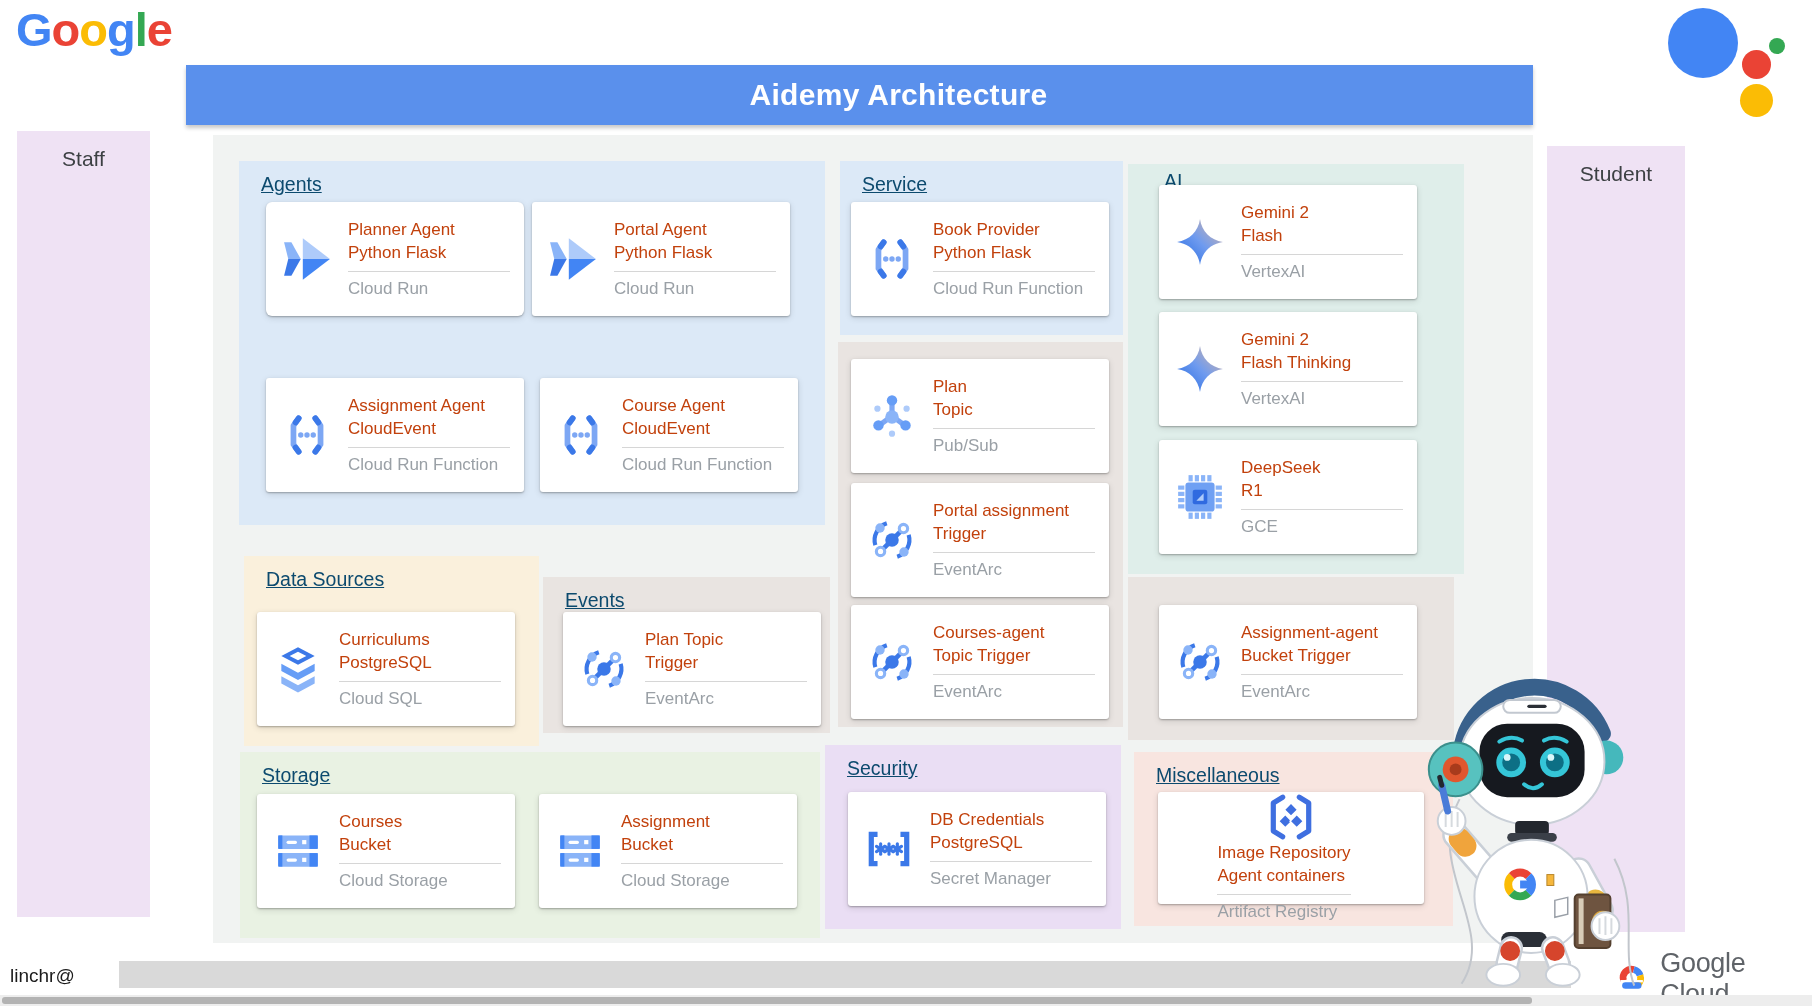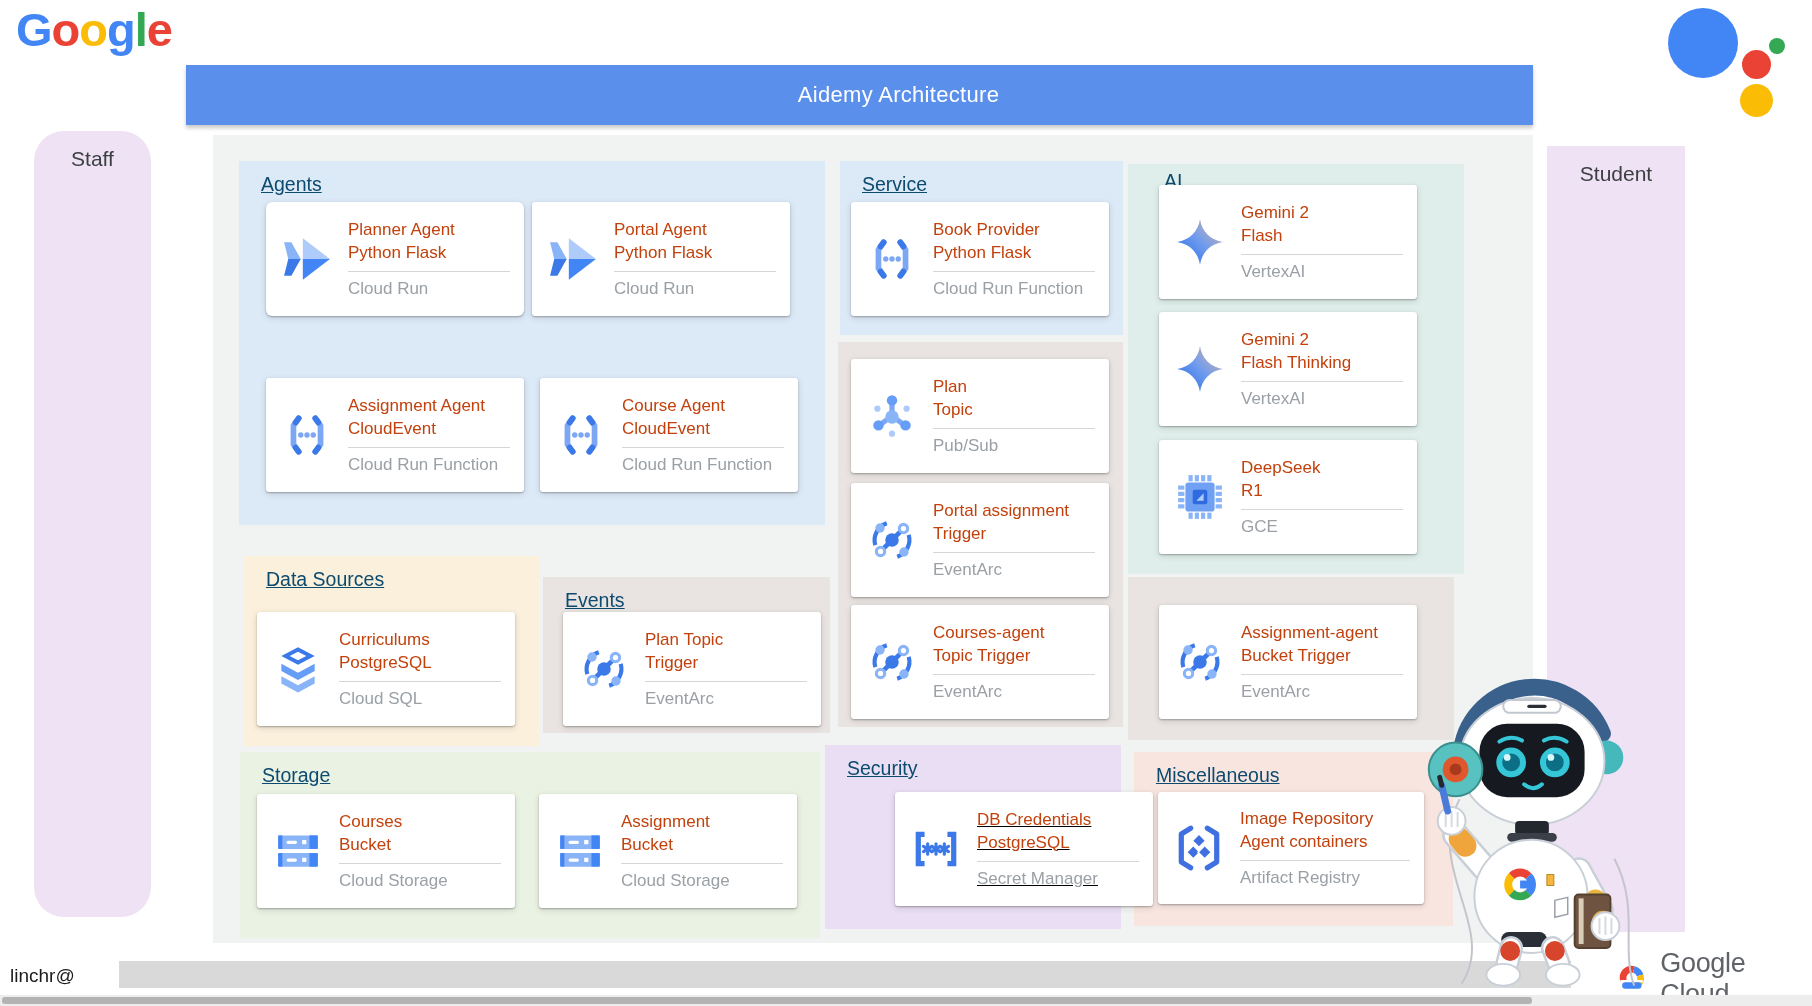--- a/index.html
+++ b/index.html
@@ -5,21 +5,21 @@
   html,body{margin:0;padding:0;background:#fff;}
   body{position:relative;width:1812px;height:1006px;overflow:hidden;
        font-family:"Liberation Sans","DejaVu Sans",sans-serif;-webkit-font-smoothing:antialiased;}
   .abs{position:absolute;}
   
   .gword{left:16px;top:4px;font-size:47px;font-weight:bold;letter-spacing:-1px;line-height:52px;}
   
   .banner{left:186px;top:65px;width:1347px;height:60px;background:#5a90ec;
           display:flex;align-items:center;justify-content:center;
           box-shadow:0 3px 4px rgba(0,0,0,.22);z-index:3;}
-  .banner span{color:#fff;font-size:22px;font-weight:normal;letter-spacing:.3px;margin-left:78px;}
+  .banner span{color:#fff;font-size:30px;font-weight:bold;letter-spacing:.3px;margin-left:78px;}
   
   .dot{border-radius:50%;}
   
   .lane{background:#efe2f4;z-index:1;}
   .lane-label{text-align:center;font-size:21px;color:#3c4043;margin-top:16px;}
   .lane-card{position:absolute;background:#fff;border-radius:2px;
              box-shadow:0 1px 3px rgba(0,0,0,.3),0 2px 6px rgba(0,0,0,.12);
              display:flex;flex-direction:column;align-items:center;justify-content:flex-end;
              padding-bottom:9px;box-sizing:border-box;}
   .lane-card svg{margin-bottom:10px;}
@@ -189,21 +189,21 @@
   <span>Aidemy Architecture</span>
 </div>
 
 <div>
   <div class="abs dot" style="left:1668px;top:8px;width:70px;height:70px;background:#4285F4;"></div>
   <div class="abs dot" style="left:1742px;top:50px;width:29px;height:29px;background:#EA4335;"></div>
   <div class="abs dot" style="left:1769px;top:38px;width:16px;height:16px;background:#34A853;"></div>
   <div class="abs dot" style="left:1740px;top:84px;width:33px;height:33px;background:#FBBC05;"></div>
 </div>
 
-<div class="abs lane" style="left:34px;top:131px;width:117px;height:786px;border-radius:30px;">
+<div class="abs lane" style="left:17px;top:131px;width:133px;height:786px;">
   <div class="lane-label">Staff</div>
 </div>
 <div class="abs lane-card" style="left:50px;top:192px;width:88px;height:116px;">
   <svg viewBox="0 0 64 52" width="58" height="47">
       <use href="#i-laptop"></use>
     </svg>
   <div class="lane-client">Clients</div>
 </div>
 
 <div class="abs lane" style="left:1547px;top:146px;width:138px;height:786px;">
@@ -462,35 +462,35 @@
       </svg>
     </div>
   <div class="ctx">
       <div class="ct">
         <span>Assignment</span>
         <span>Bucket</span>
       </div>
   <div class="cs">Cloud Storage</div>
     </div>
 </div>
-<div class="card" style="left:895px;top:792px;text-decoration:underline;">
+<div class="card" style="left:848px;top:792px;">
   <div class="cic">
       <svg>
         <use href="#i-secret"></use>
       </svg>
     </div>
   <div class="ctx">
       <div class="ct">
         <span>DB Credentials</span>
         <span>PostgreSQL</span>
       </div>
   <div class="cs">Secret Manager</div>
     </div>
 </div>
-<div class="card" style="left:1158px;top:792px;width:266px;height:112px;">
+<div class="card" style="left:1158px;top:792px;width:266px;height:112px;flex-direction:column;">
   <div class="cic">
       <svg>
         <use href="#i-artifact"></use>
       </svg>
     </div>
   <div class="ctx">
       <div class="ct">
         <span>Image Repository</span>
         <span>Agent containers</span>
       </div>

